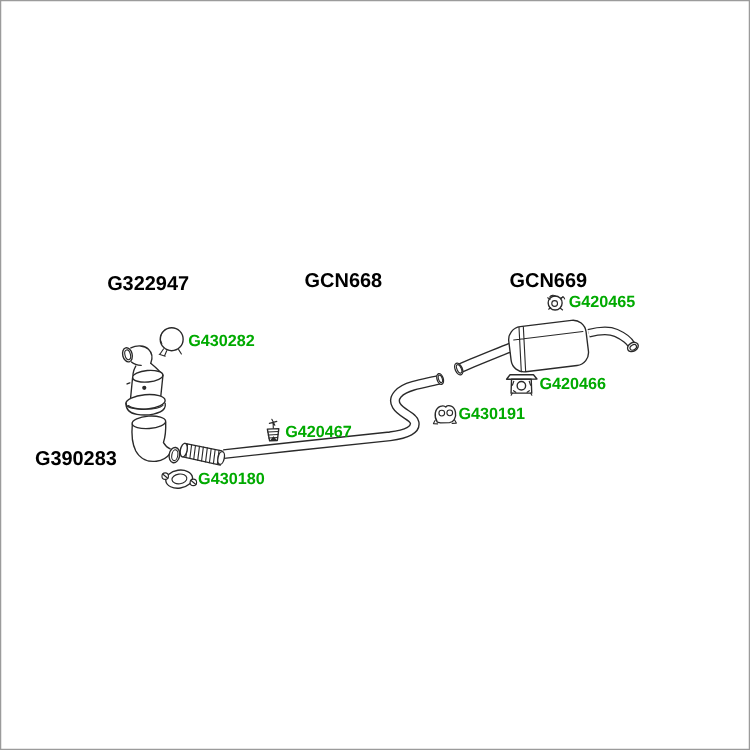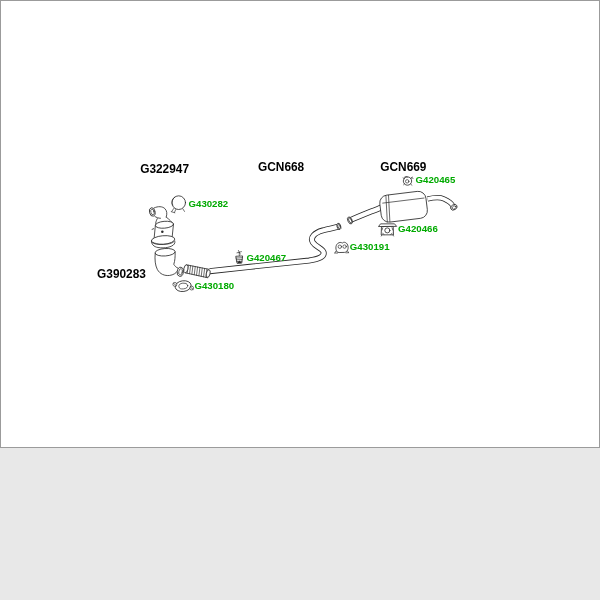--- a/index.html
+++ b/index.html
@@ -5,21 +5,21 @@
   :root{
     --line:#2a2a2a;
     --group_label:#000000;
     --part_label:#00aa00;
     --background:#ffffff;
     --frame_border:#9b9b9b;
   }
   html,body{margin:0;padding:0;background:#e8e8e8;}
   #app{
     position:relative;
-    width:600px;height:448px;
+    width:600px;height:600px;
     box-sizing:border-box;
     background:var(--background);
     border:1px solid var(--frame_border);
     overflow:hidden;
     font-family:"Liberation Sans",sans-serif;
   }
   svg{display:block;width:100%;height:100%;}
   .ln{stroke:var(--line);fill:none;stroke-width:1.1;stroke-linecap:round;stroke-linejoin:round;}
   .lnw{stroke:var(--line);fill:var(--background);stroke-width:1.1;stroke-linejoin:round;}
   .fillln{fill:var(--line);stroke:none;}

